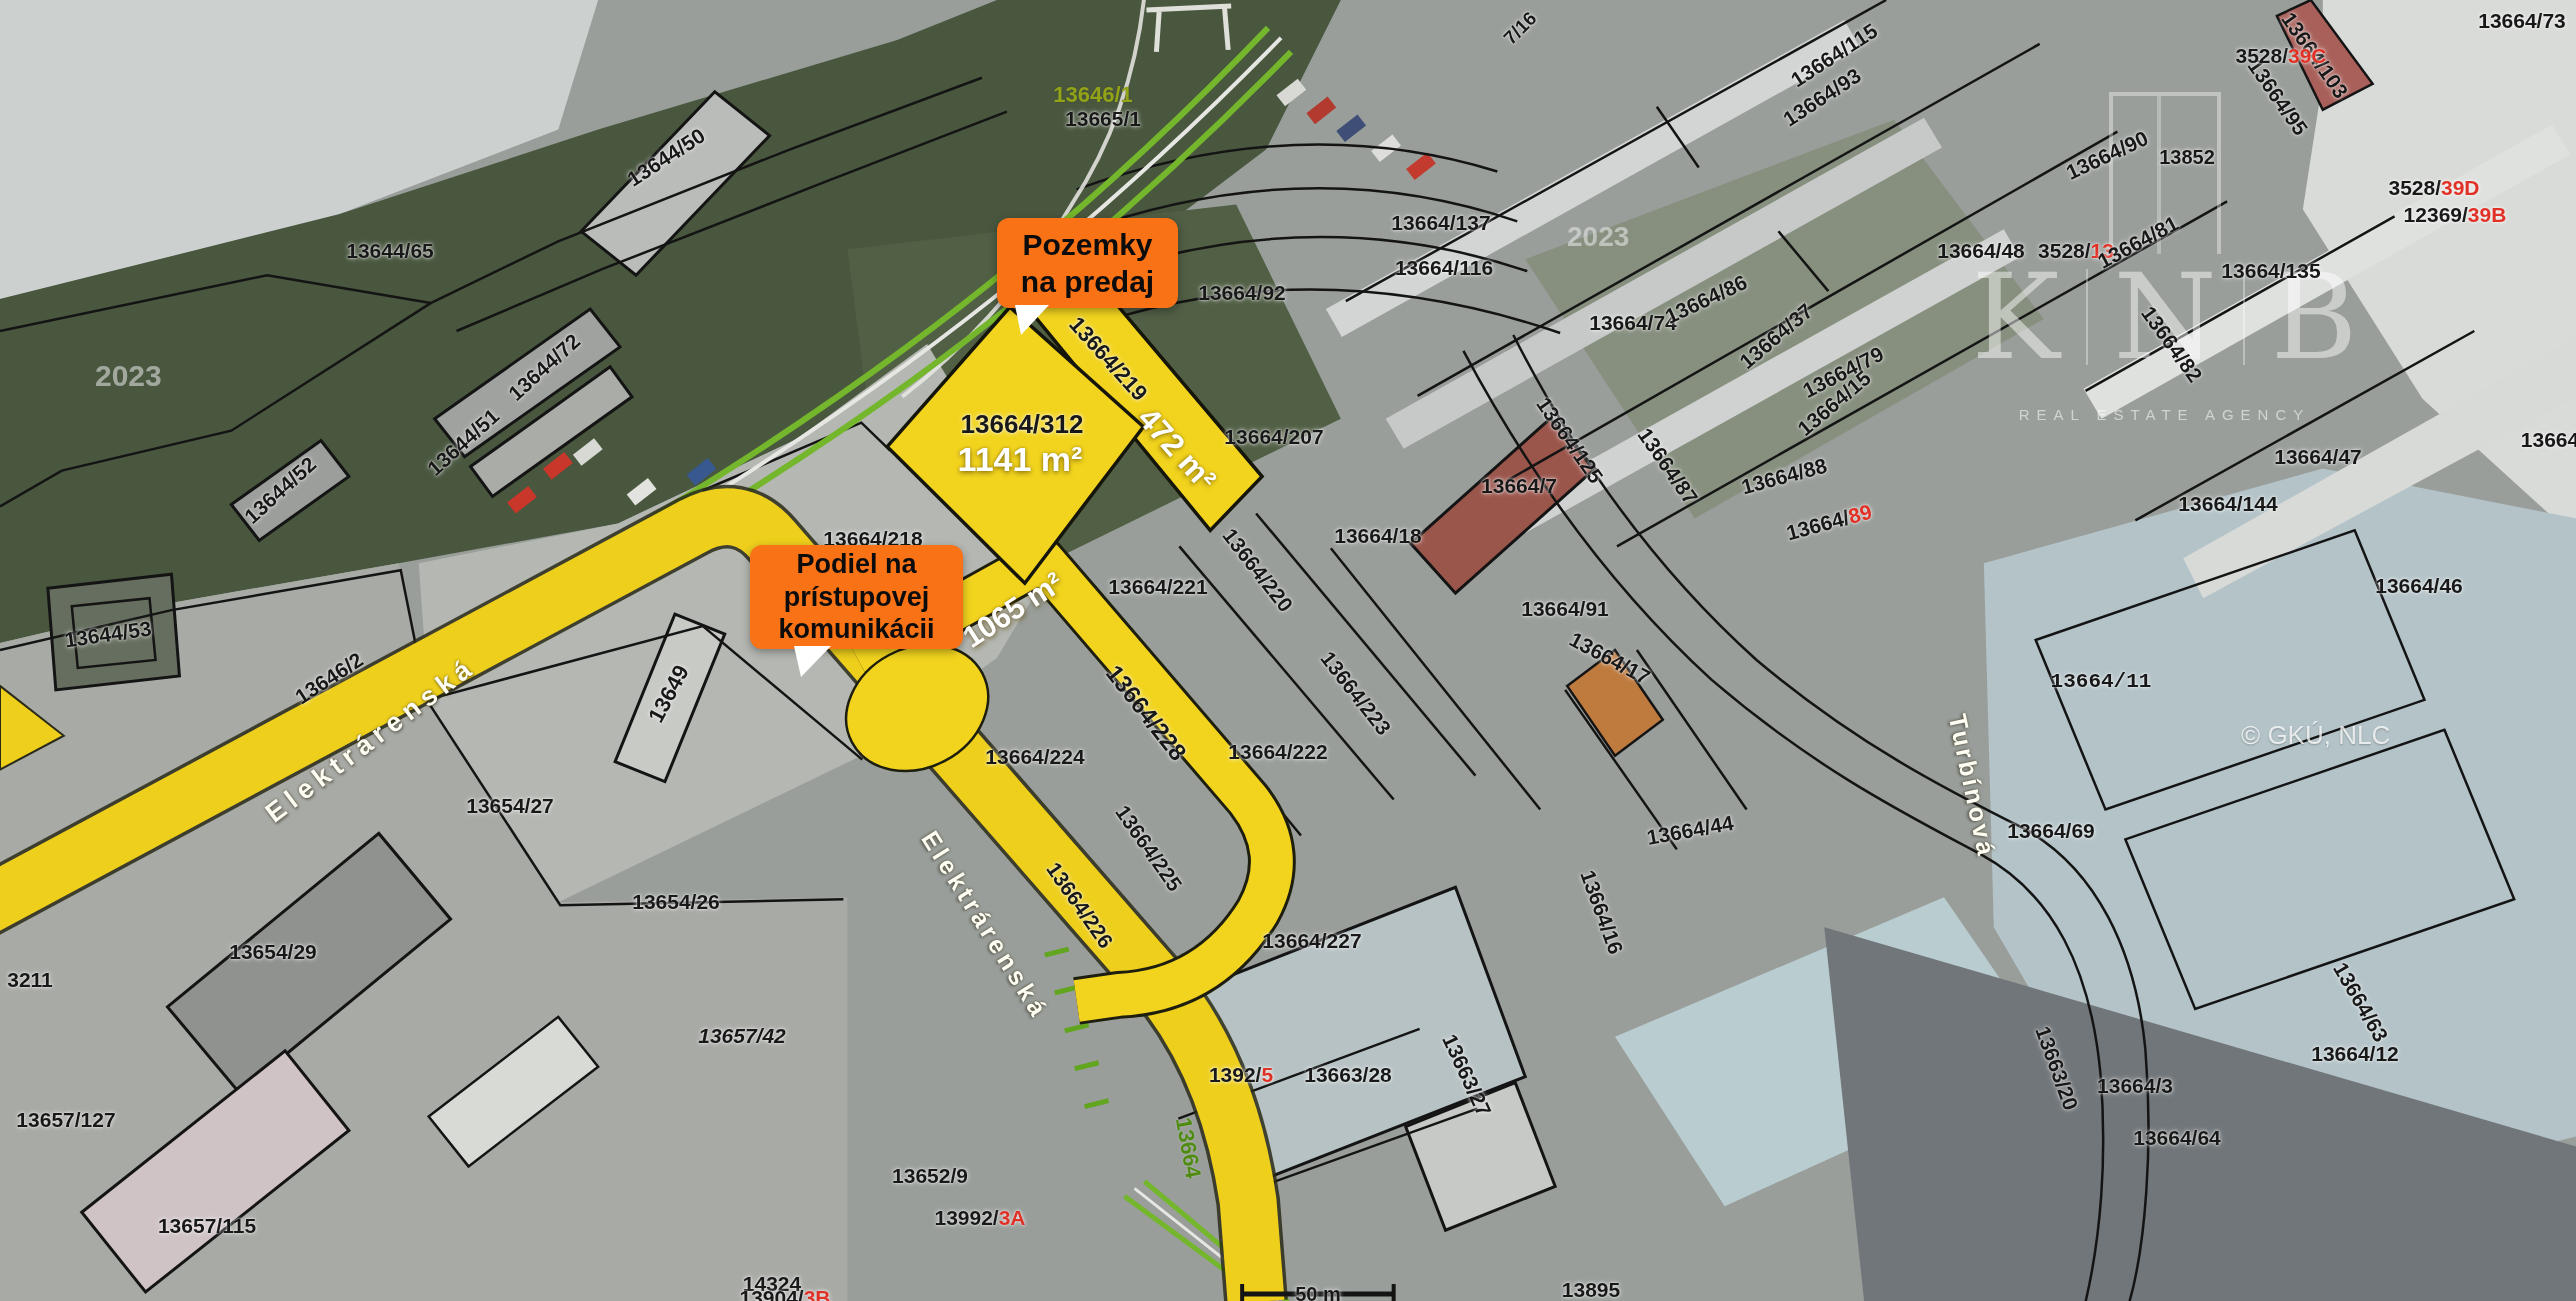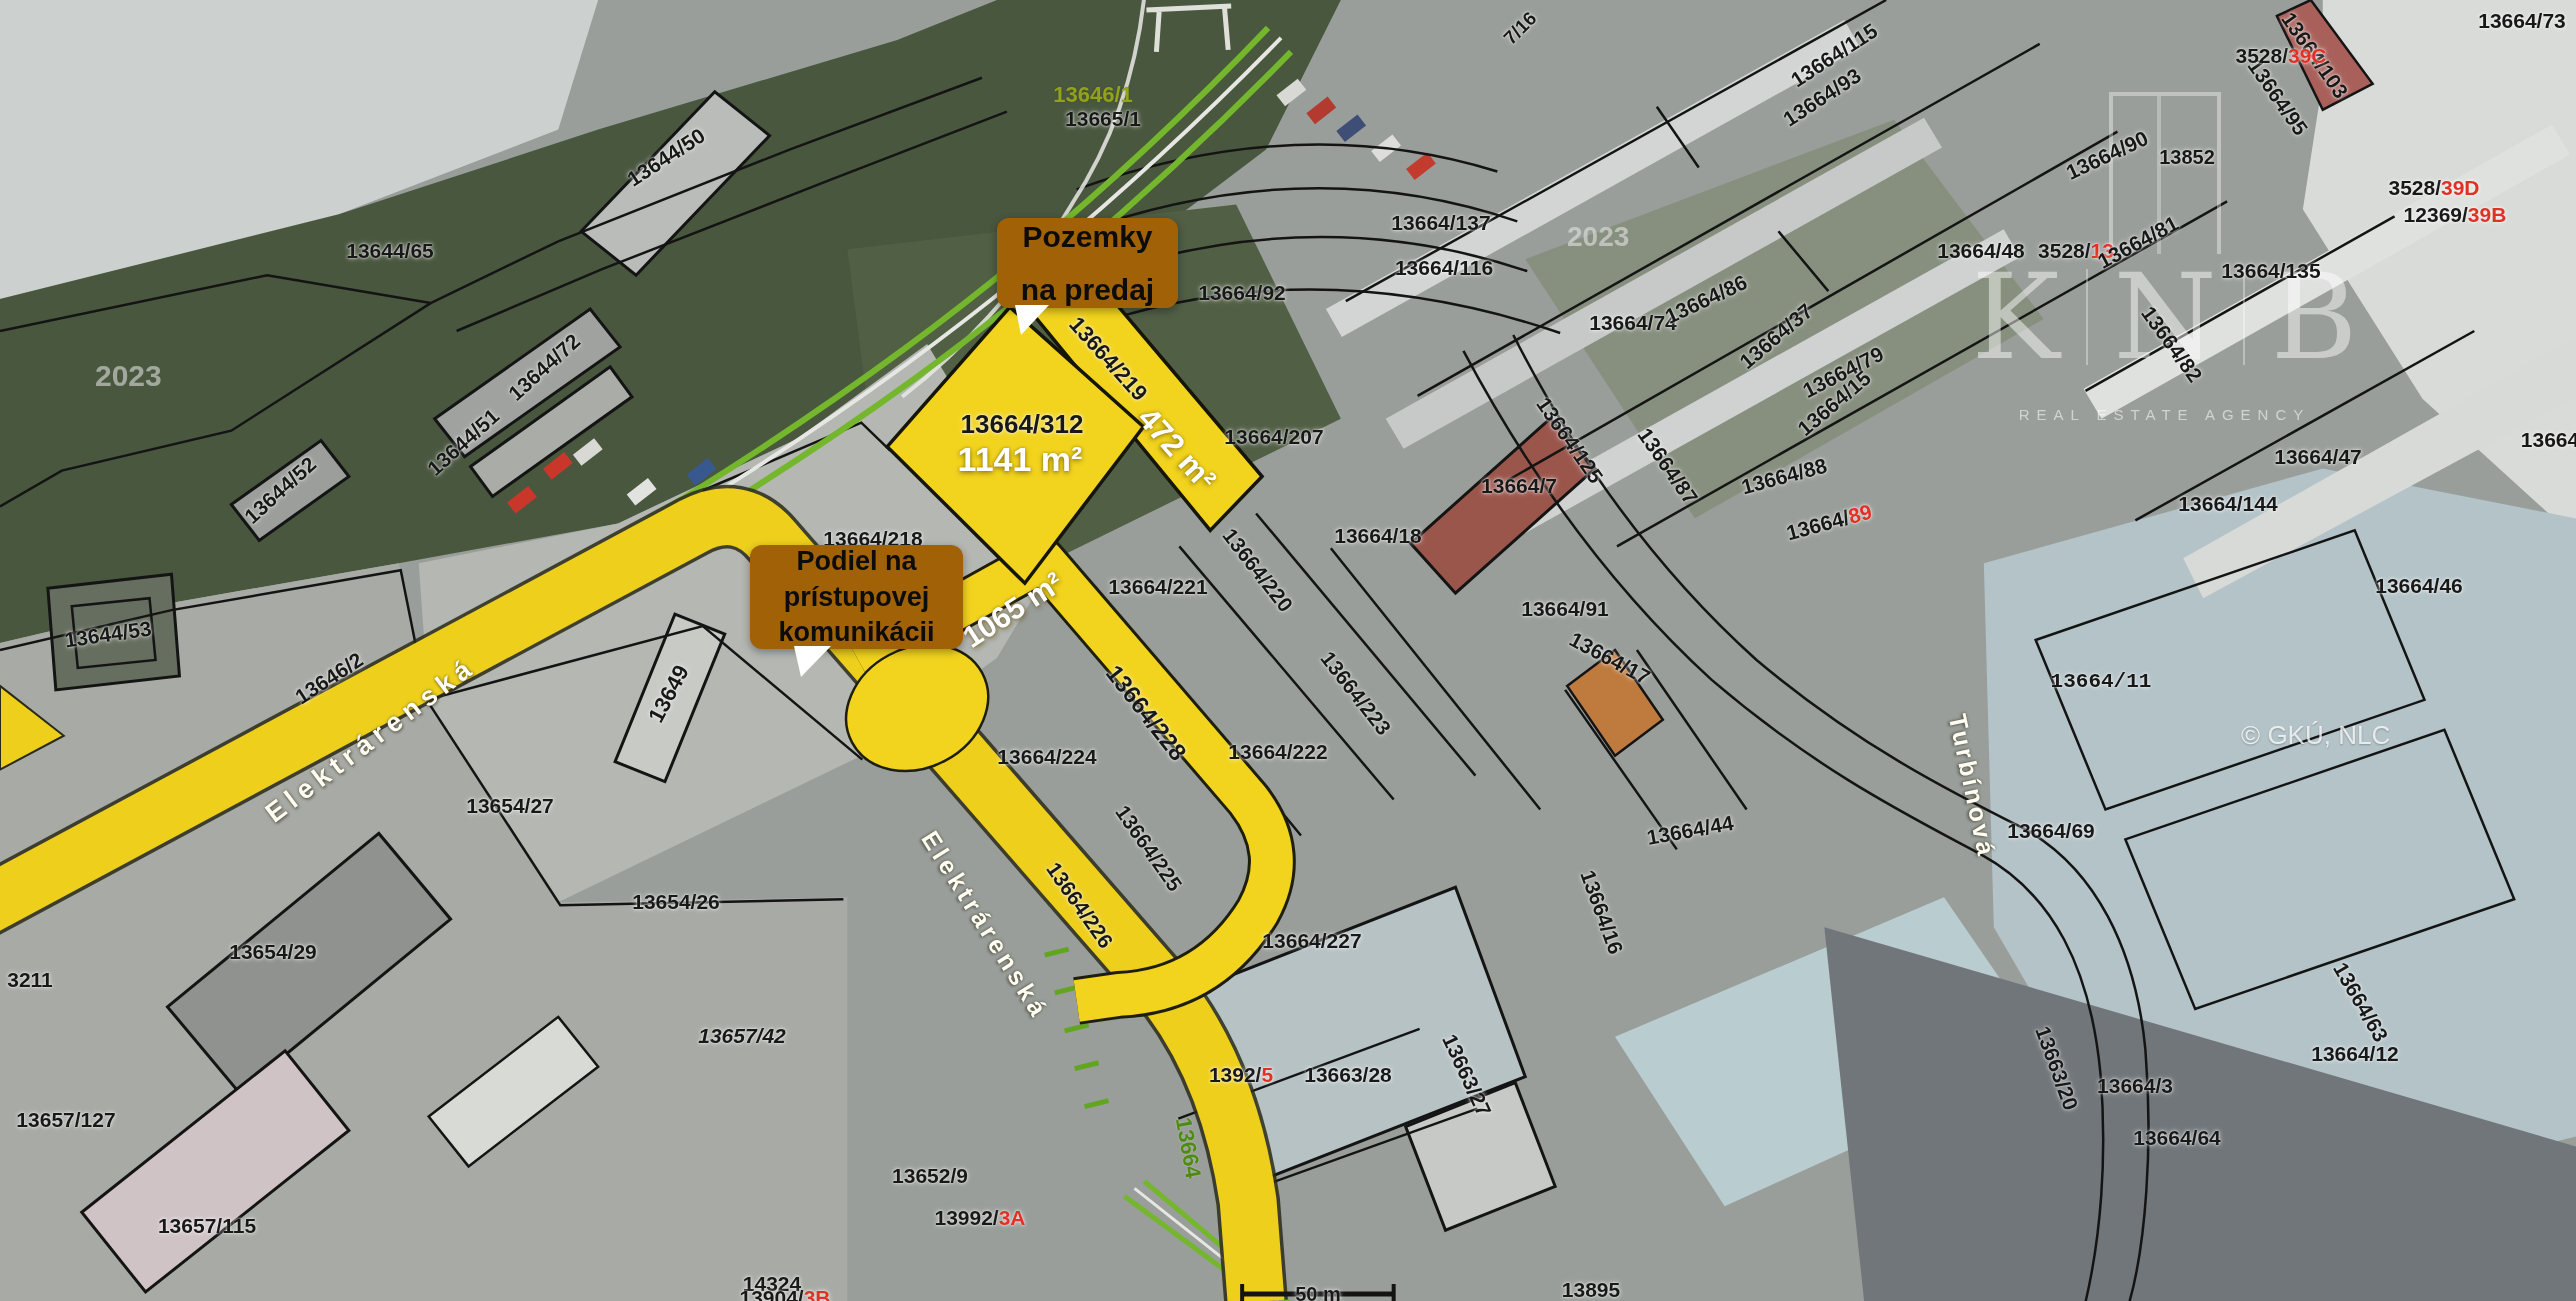--- a/index.html
+++ b/index.html
@@ -15,22 +15,22 @@
        text-shadow:0 0 2px rgba(255,255,255,.85),0 0 4px rgba(255,255,255,.5),0 0 6px rgba(255,255,255,.35);}
   .lbl .red{color:#e03127;}
   .lbl.street{color:#fdfdf4;font-weight:700;
        text-shadow:0 0 3px rgba(70,60,20,.7),0 2px 3px rgba(0,0,0,.35);}
   .lbl.olive{color:#93a318;text-shadow:0 0 2px rgba(0,0,0,.2);}
   .lbl.roadnum{color:#4e8b10;text-shadow:0 0 2px rgba(255,255,255,.4);}
   .lbl.area{color:#ffffff;font-weight:800;
        text-shadow:0 2px 5px rgba(90,70,0,.6),0 0 3px rgba(90,70,0,.4);}
   .lbl.dark{font-weight:800;}
 
-  .callout{position:absolute;background:#a16207;border-radius:12px;
-       display:flex;flex-direction:column;align-items:center;justify-content:space-between;
+  .callout{position:absolute;background:#f97316;border-radius:12px;
+       display:flex;flex-direction:column;align-items:center;justify-content:center;
        color:#0c0c0c;font-weight:800;text-align:center;
        box-shadow:0 3px 8px rgba(0,0,0,.35);}
   .callout .tail{position:absolute;width:0;height:0;}
   #callout-pozemky{left:997px;top:218px;width:181px;height:90px;font-size:30px;line-height:1.25;}
   #callout-pozemky .tail{left:18px;bottom:-27px;
        border-top:30px solid #fff;border-left:6px solid transparent;border-right:28px solid transparent;}
   #callout-podiel{left:750px;top:545px;width:213px;height:104px;font-size:27px;line-height:1.22;}
   #callout-podiel .tail{left:44px;bottom:-28px;
        border-top:31px solid #fff;border-left:7px solid transparent;border-right:30px solid transparent;}
 
@@ -205,21 +205,21 @@
       <div class="lbl" style="left: 980px; top: 1217px;"><span>13992/</span><span class="red">3A</span></div>
       <div class="lbl" style="left: 785px; top: 1297px;"><span>13904/</span><span class="red">3B</span></div>
       <div class="lbl roadnum" style="left: 1188px; top: 1148px; --r: 80deg; font-size: 22px;"><span>13664</span></div>
       <div class="lbl" style="left: 1241px; top: 1074px;"><span>1392/</span><span class="red">5</span></div>
       <div class="lbl" style="left: 1348px; top: 1074px;"><span>13663/28</span></div>
       <div class="lbl" style="left: 1467px; top: 1075px; --r: 65deg;"><span>13663/27</span></div>
       <div class="lbl" style="left: 1591px; top: 1289px;"><span>13895</span></div>
       <div class="lbl" style="left: 1312px; top: 940px;"><span>13664/227</span></div>
       <div class="lbl" style="left: 1080px; top: 905px; --r: 55deg;"><span>13664/226</span></div>
       <div class="lbl" style="left: 1149px; top: 848px; --r: 55deg;"><span>13664/225</span></div>
-      <div class="lbl" style="left: 1035px; top: 756px; margin-left: 12px;"><span>13664/224</span></div>
+      <div class="lbl" style="left: 1035px; top: 756px;"><span>13664/224</span></div>
       <div class="lbl dark" style="left: 1146px; top: 713px; --r: 52deg; font-size: 24px;"><span>13664/228</span></div>
       <div class="lbl area" style="left: 1013px; top: 610px; --r: -33deg; font-size: 30px;"><span>1065 m²</span></div>
       <div class="lbl dark" style="left: 1022px; top: 424px; font-size: 26px;"><span>13664/312</span></div>
       <div class="lbl area" style="left: 1020px; top: 459px; font-size: 34px;"><span>1141 m²</span></div>
       <div class="lbl dark" style="left: 1108px; top: 359px; --r: 48deg; font-size: 22px;"><span>13664/219</span></div>
       <div class="lbl area" style="left: 1177px; top: 449px; --r: 48deg; font-size: 31px;"><span>472 m²</span></div>
       <div class="lbl" style="left: 873px; top: 538px;"><span>13664/218</span></div>
       <div class="lbl" style="left: 1158px; top: 586px;"><span>13664/221</span></div>
       <div class="lbl" style="left: 1258px; top: 570px; --r: 52deg;"><span>13664/220</span></div>
       <div class="lbl" style="left: 1278px; top: 751px;"><span>13664/222</span></div>

